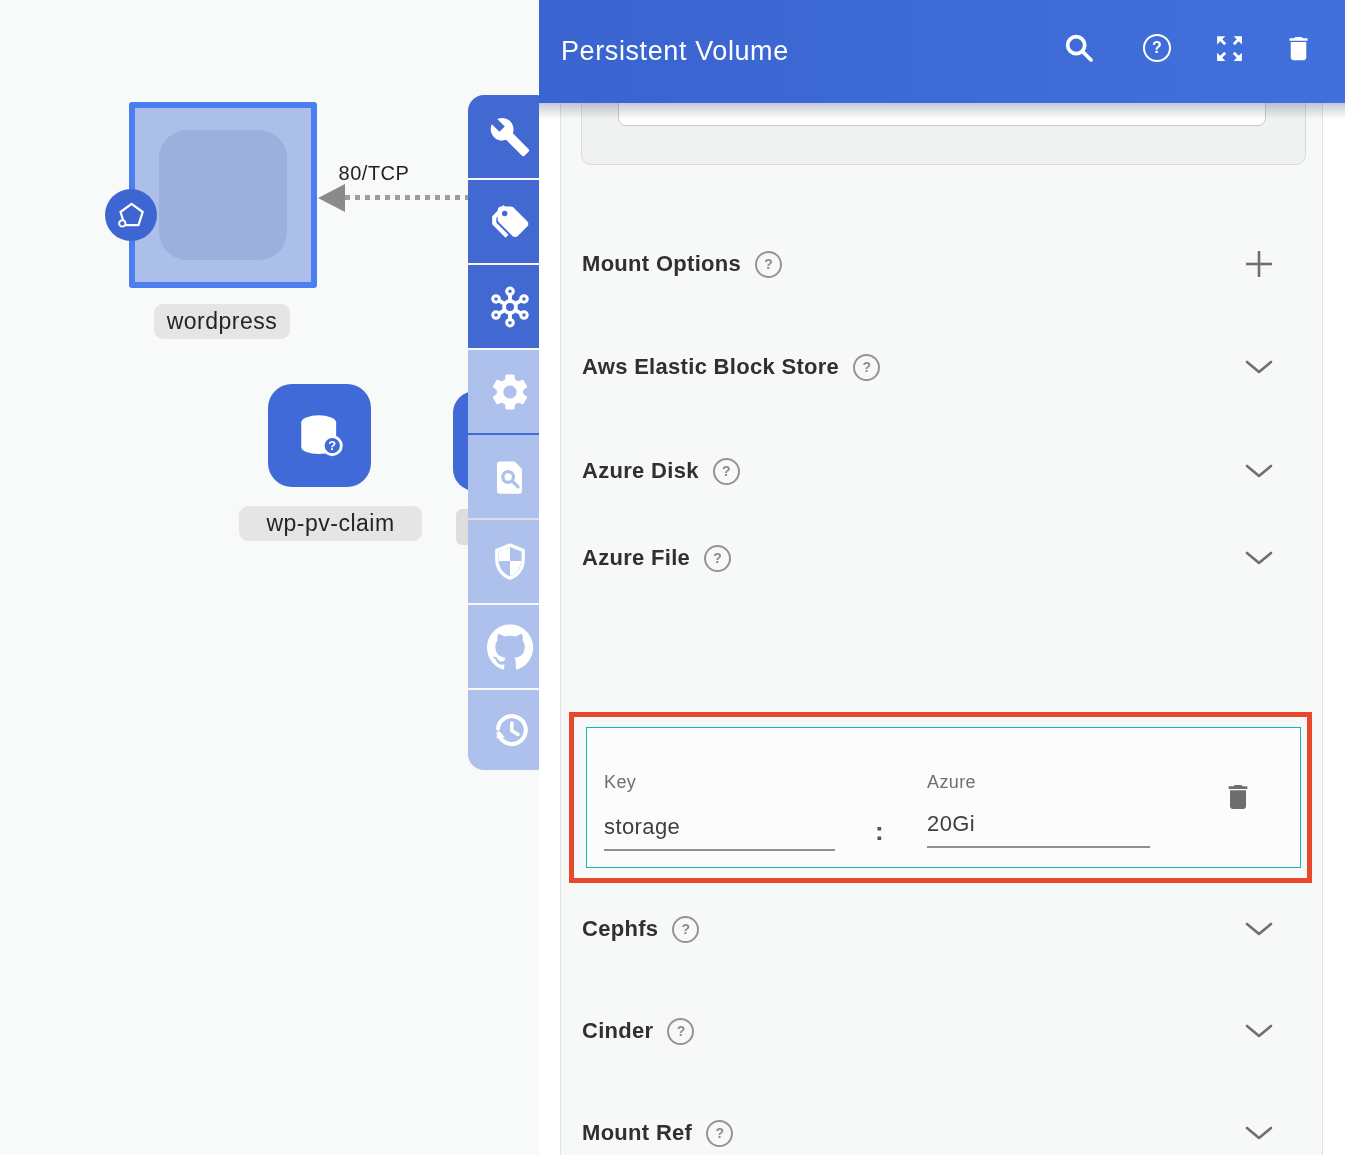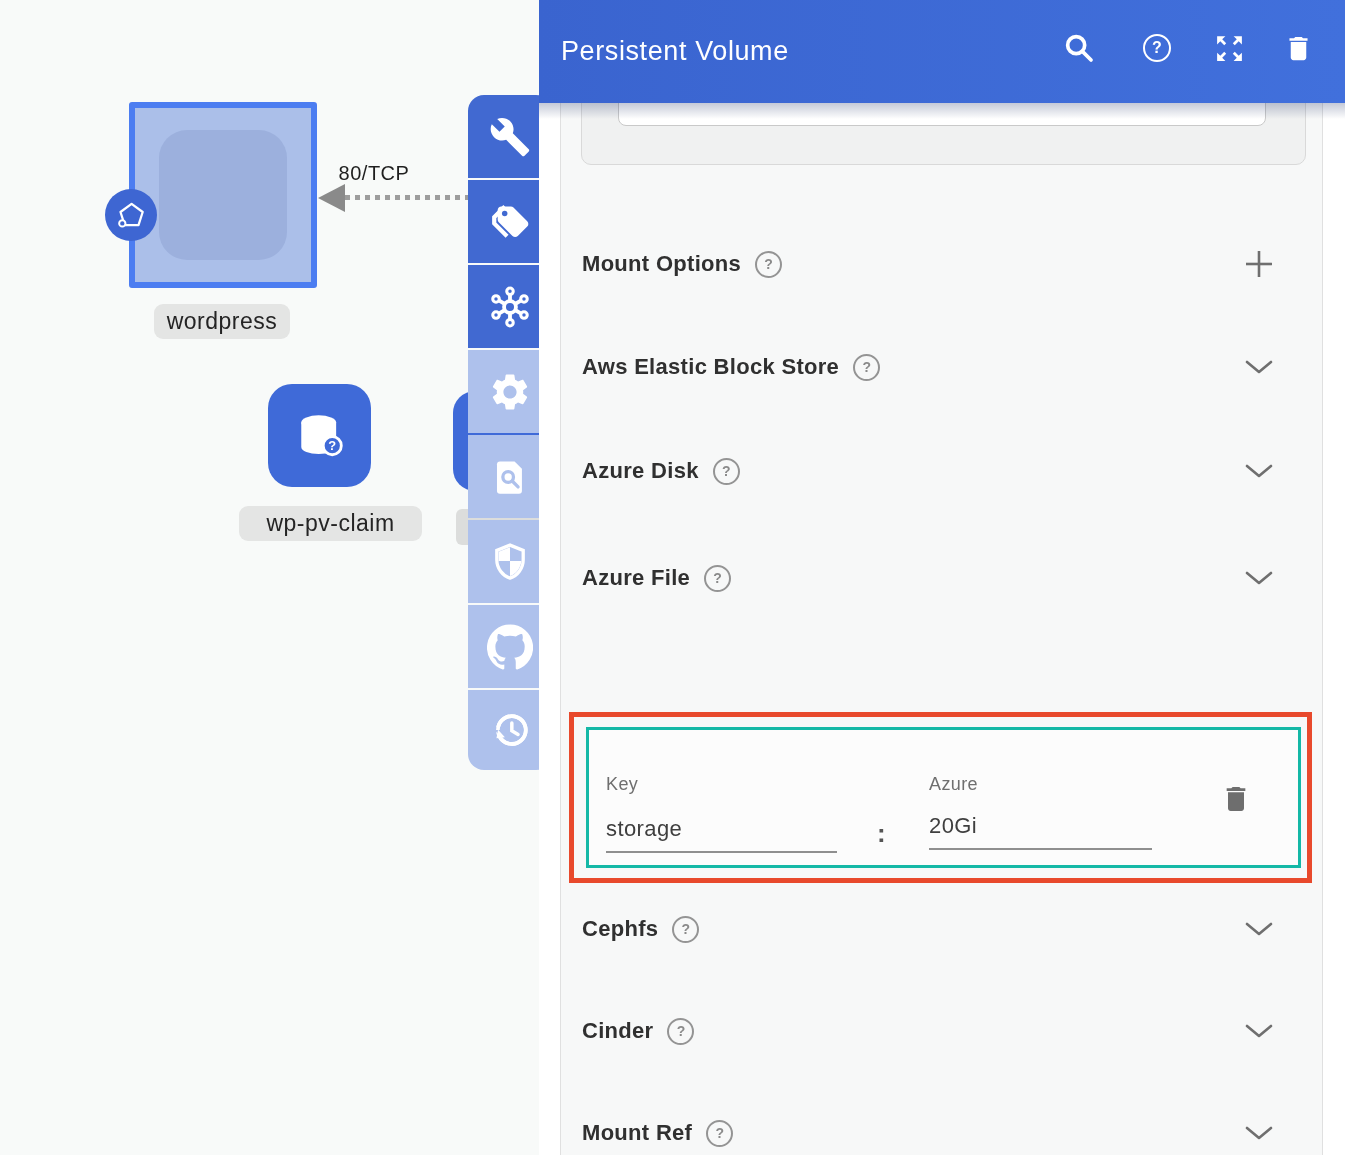--- a/index.html
+++ b/index.html
@@ -81,21 +81,21 @@
   .help-icon { width:27px; height:27px; border:2.5px solid #949494; border-radius:50%;
              margin-left:14px; display:flex; align-items:center; justify-content:center; cursor:pointer; }
   .help-icon::after { content:"?"; color:#8a8a8a; font-size:14px; font-weight:700; }
   .sec-control { position:absolute; right:28px; width:32px; height:32px; display:flex;
              align-items:center; justify-content:center; cursor:pointer; }
 
   
   .red-box { position:absolute; left:8px; top:712px; width:743px; height:171px;
              border:5px solid #e8492c; z-index:3; }
   .kv-card { position:absolute; left:12px; top:10px; width:715px; height:141px;
-             background:#fcfcfc; border:3px solid #14b8a6; }
+             background:#fcfcfc; border:1px solid #14b8a6; }
   .kv-label { position:absolute; font-size:18px; color:#6f6f6f; letter-spacing:0.4px; }
   .kv-value { position:absolute; font-size:22px; color:#3f3f3f; letter-spacing:0.4px;
              border-bottom:2px solid #8f8f8f; padding-bottom:9px; }
   .kv-sep { position:absolute; left:288px; top:88px; font-size:26px; font-weight:700; color:#555; }
   .kv-trash { position:absolute; right:46px; top:52px; cursor:pointer; }
 
   svg { display:block; }
 </style>
 </head>
 <body>
@@ -236,21 +236,21 @@
       <div class="sec-row" style="top:450px">
         <span class="sec-title">Azure Disk</span>
         <span class="help-icon"></span>
         <span class="sec-control">
           <svg width="30" height="16" viewBox="0 0 30 16">
             <polyline points="3,3 15,13 27,3" fill="none" stroke="#6f6f6f" stroke-width="2.6" stroke-linecap="round" stroke-linejoin="round"></polyline>
           </svg>
         </span>
       </div>
 
-      <div class="sec-row" style="top:557px">
+      <div class="sec-row" style="top:537px">
         <span class="sec-title">Azure File</span>
         <span class="help-icon"></span>
         <span class="sec-control">
           <svg width="30" height="16" viewBox="0 0 30 16">
             <polyline points="3,3 15,13 27,3" fill="none" stroke="#6f6f6f" stroke-width="2.6" stroke-linecap="round" stroke-linejoin="round"></polyline>
           </svg>
         </span>
       </div>
 
 

